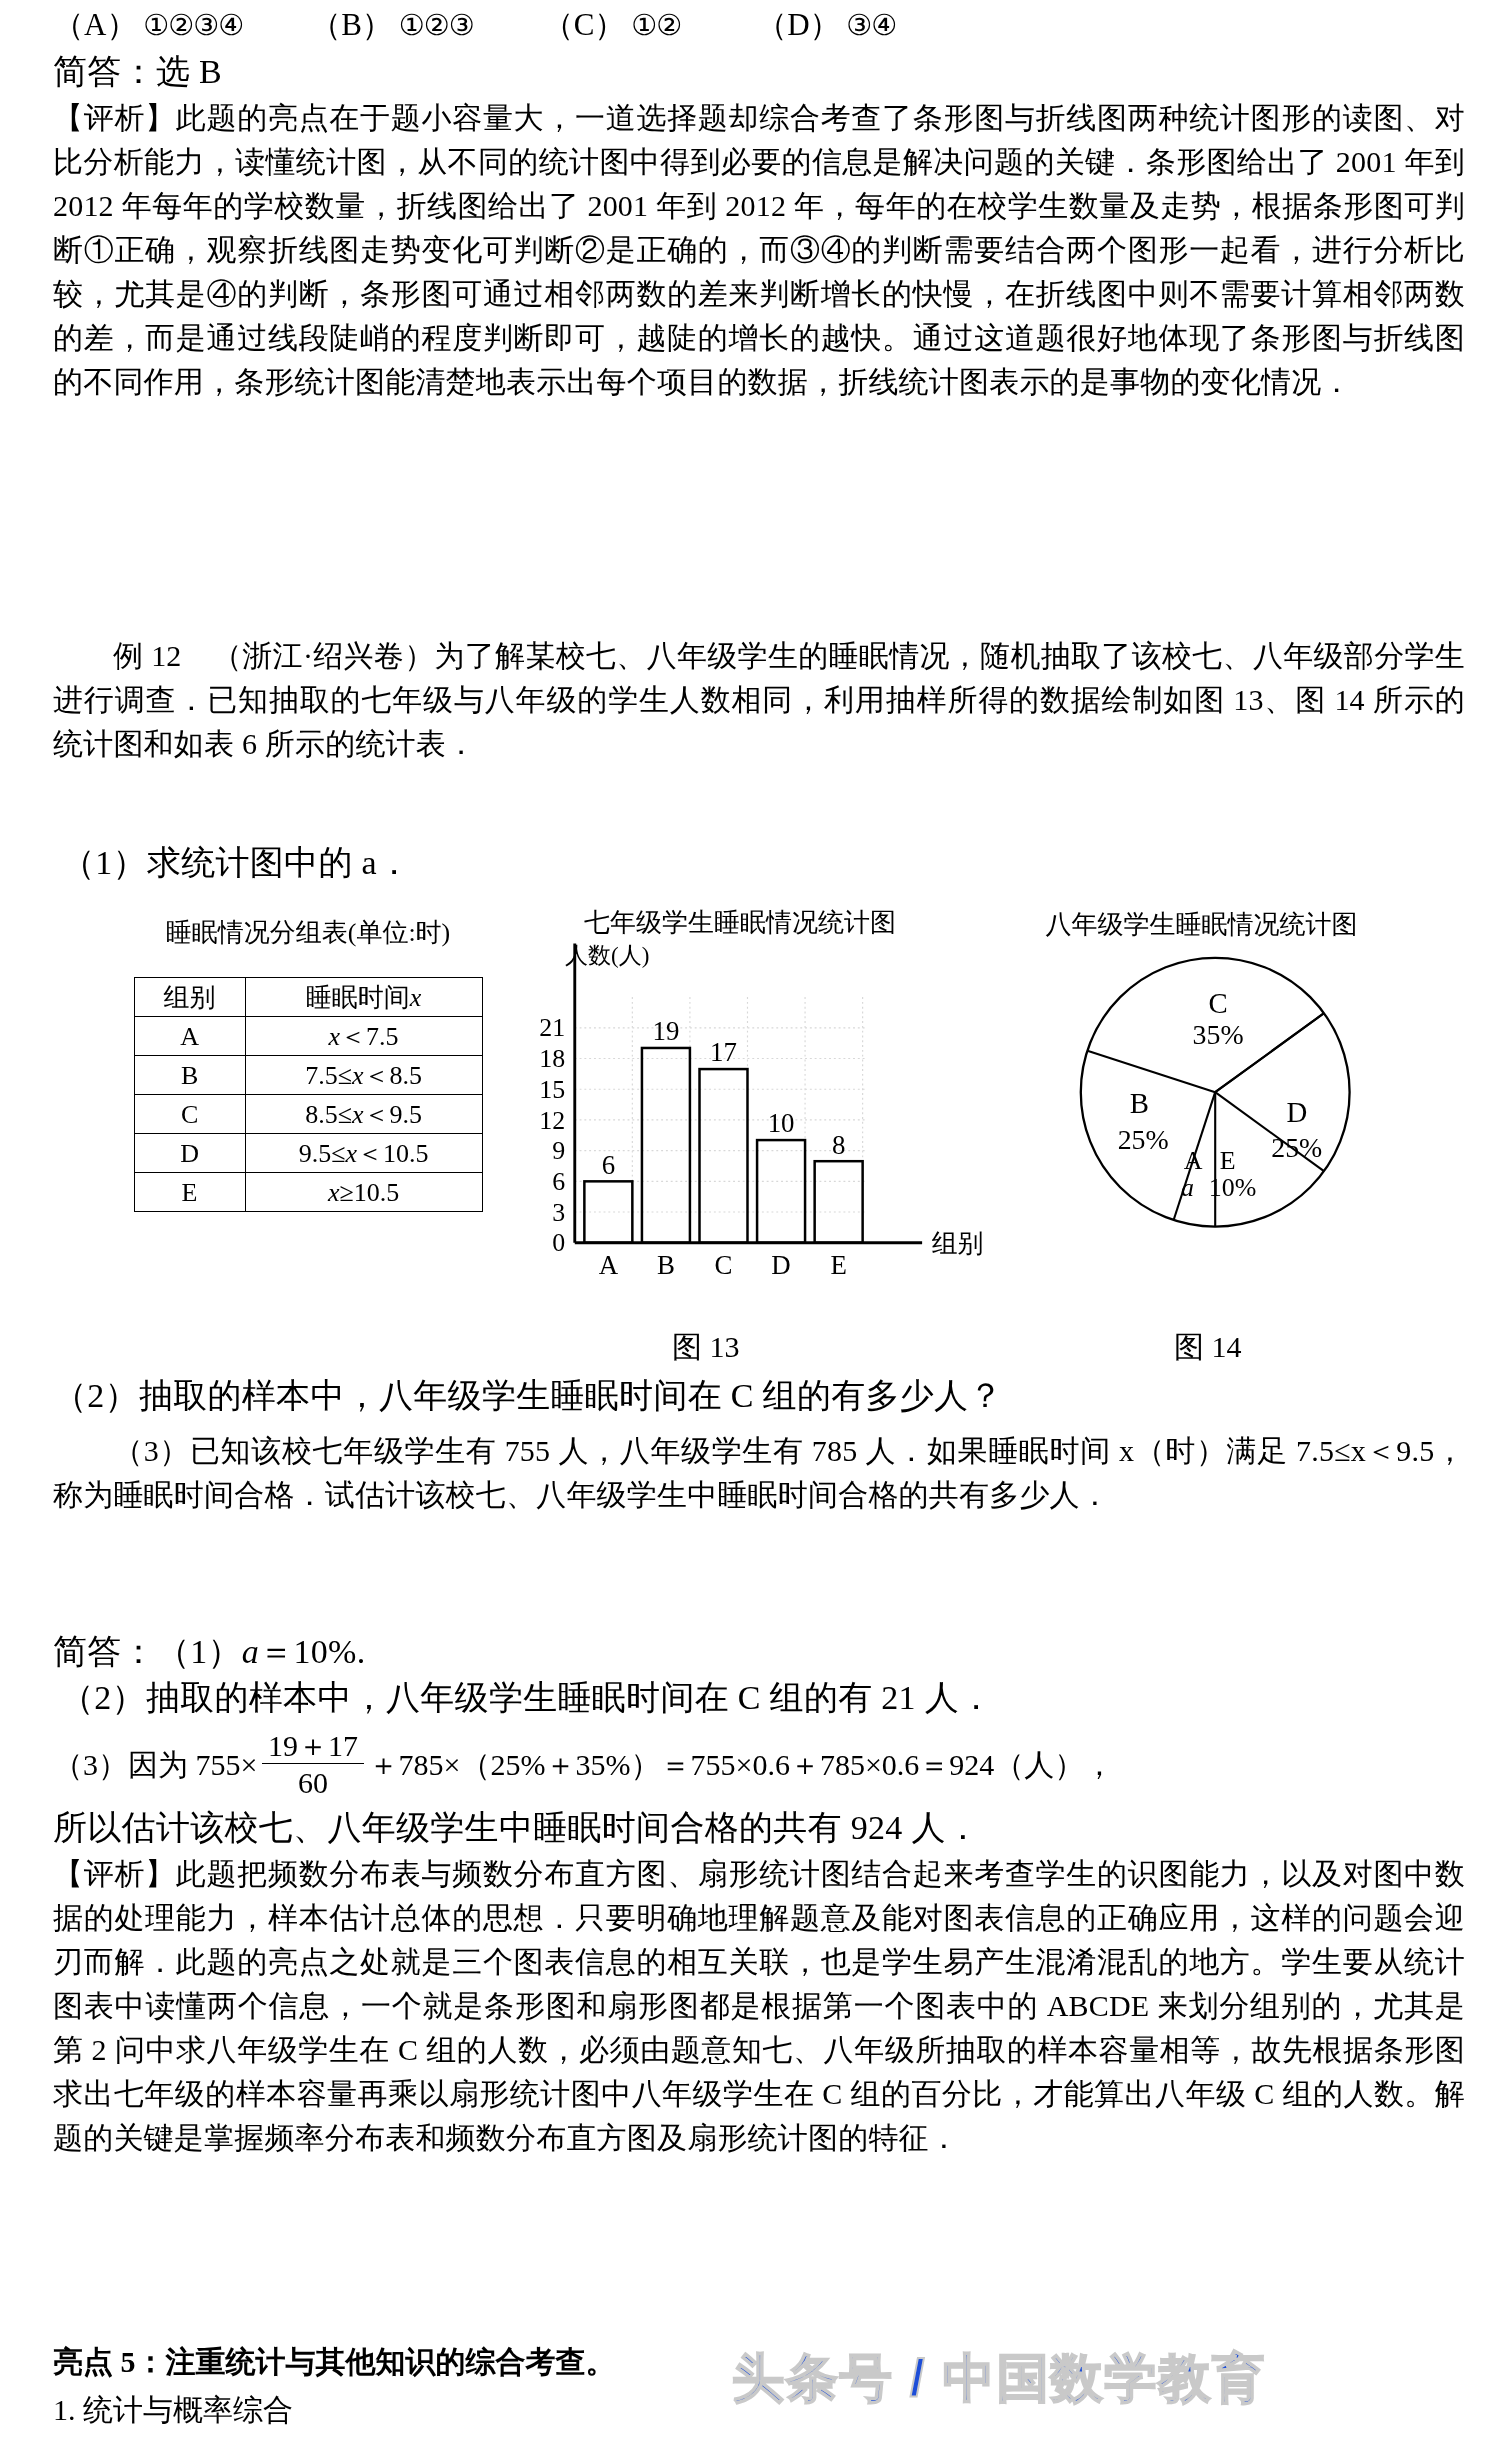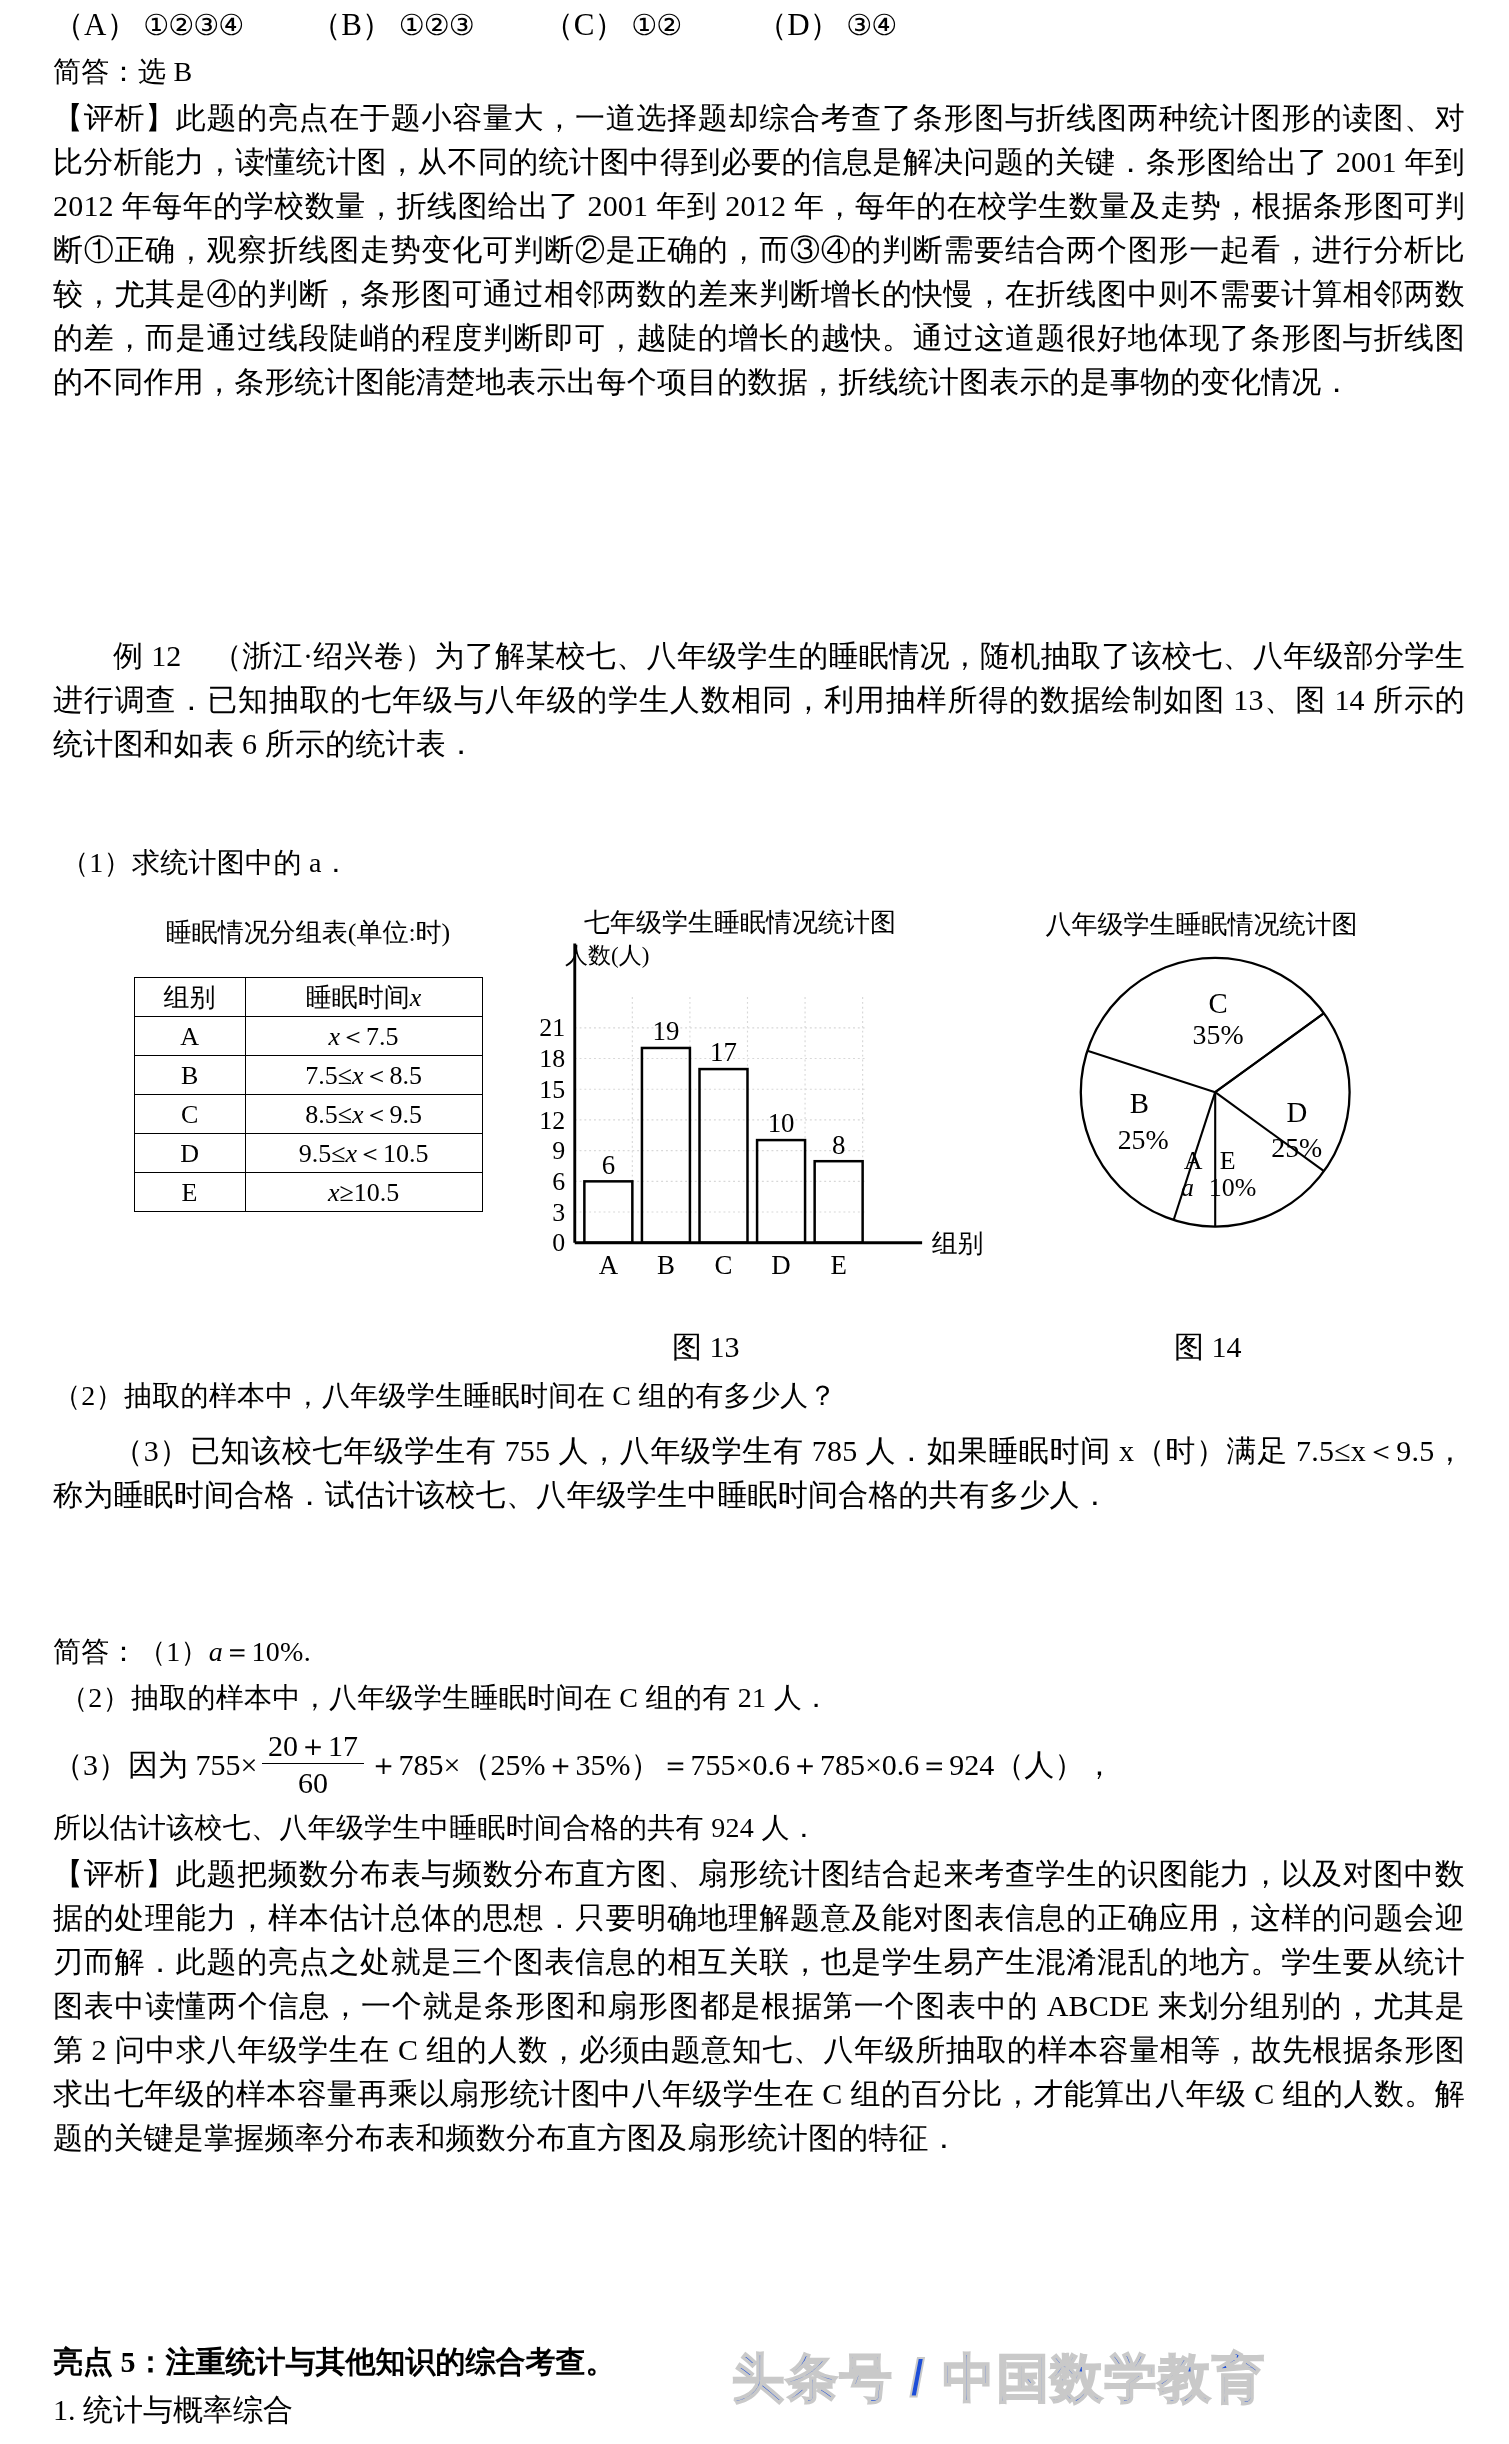--- a/index.html
+++ b/index.html
@@ -18,21 +18,21 @@
   .page {
     position: relative;
     width: 1509px;
     height: 2445px;
     padding: 0;
     box-sizing: border-box;
   }
 
   
   .line {
-    font-size: 28px;
+    font-size: 34px;
     line-height: 43px;
     letter-spacing: 0.3px;
     white-space: nowrap;
   }
   .para {
     font-size: 30px;
     line-height: 44px;
     text-align: justify;
     text-align-last: left;
     letter-spacing: 0.2px;
@@ -460,21 +460,21 @@
   <div id="q3-block" class="para indent2">（3）已知该校七年级学生有 755 人，八年级学生有 785 人．如果睡眠时间 x（时）满足 7.5≤x＜9.5，称为睡眠时间合格．试估计该校七、八年级学生中睡眠时间合格的共有多少人．</div>
 
   <div id="ans-1" class="line">
     <span>简答：（1）<span class="it">a</span>＝10%.</span>
   </div>
   <div id="ans-2" class="line">（2）抽取的样本中，八年级学生睡眠时间在 C 组的有 21 人．</div>
 
   <div id="ans-3">
     <span>（3）因为 755×</span>
     <span class="frac">
-      <span class="num">20＋17</span>
+      <span class="num">19＋17</span>
       <span class="bar"></span>
       <span class="den">60</span>
     </span>
     <span>＋785×（25%＋35%）＝755×0.6＋785×0.6＝924（人），</span>
   </div>
   <div id="ans-3-tail" class="line">所以估计该校七、八年级学生中睡眠时间合格的共有 924 人．</div>
 
   <div id="analysis-2" class="para">【评析】此题把频数分布表与频数分布直方图、扇形统计图结合起来考查学生的识图能力，以及对图中数据的处理能力，样本估计总体的思想．只要明确地理解题意及能对图表信息的正确应用，这样的问题会迎刃而解．此题的亮点之处就是三个图表信息的相互关联，也是学生易产生混淆混乱的地方。学生要从统计图表中读懂两个信息，一个就是条形图和扇形图都是根据第一个图表中的 ABCDE 来划分组别的，尤其是第 2 问中求八年级学生在 C 组的人数，必须由题意知七、八年级所抽取的样本容量相等，故先根据条形图求出七年级的样本容量再乘以扇形统计图中八年级学生在 C 组的百分比，才能算出八年级 C 组的人数。解题的关键是掌握频率分布表和频数分布直方图及扇形统计图的特征．</div>
 
   <div id="highlight-5">亮点 5：注重统计与其他知识的综合考查。</div>

